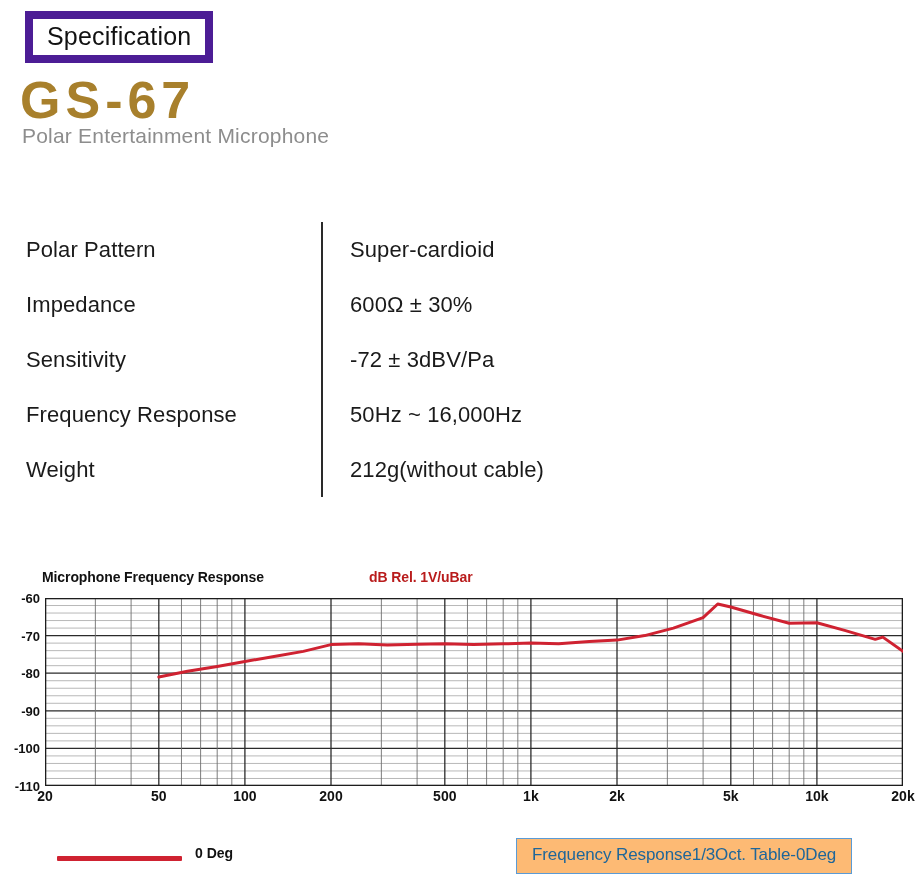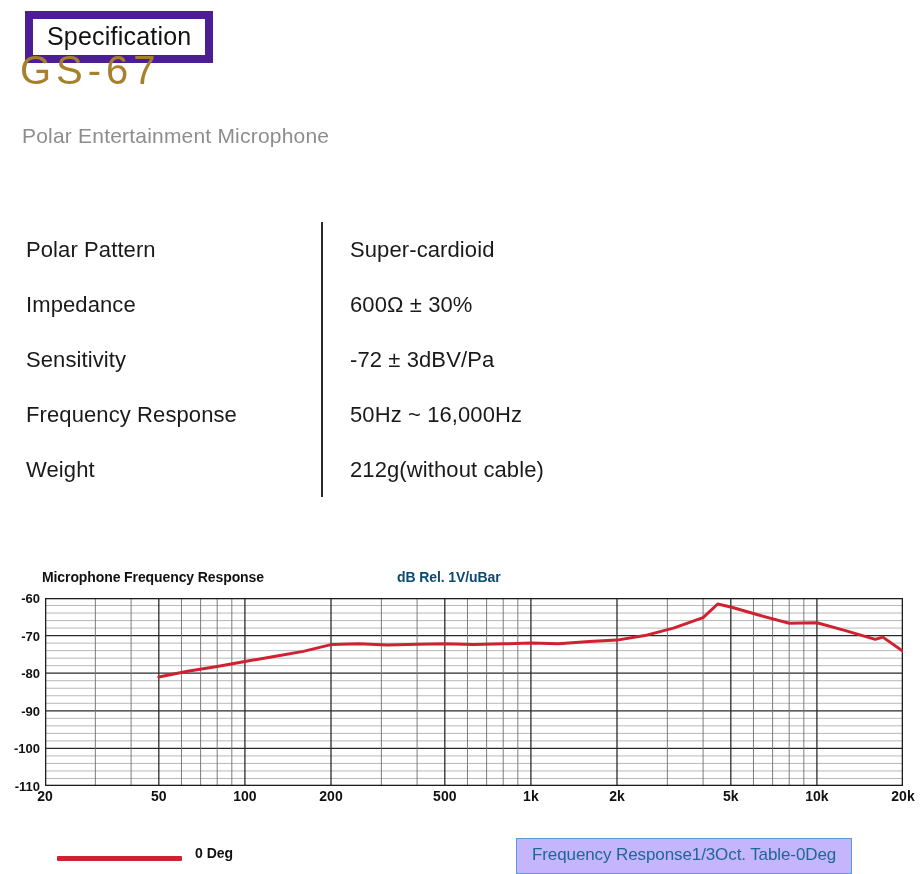--- a/index.html
+++ b/index.html
@@ -11,22 +11,22 @@
   .page{position:relative;width:922px;height:874px;}
 
   
   .spec-badge{
     position:absolute;left:25px;top:11px;
     border:8px solid #4c1d95;padding:4px 14px 6px 14px;
     font-size:25px;line-height:1.05;letter-spacing:.2px;color:#111;
     background:#fff;
   }
   .model{
-    position:absolute;left:20px;top:50px;
-    font-size:40px;font-weight:400;letter-spacing:5px;
+    position:absolute;left:20px;top:74px;
+    font-size:52px;font-weight:700;letter-spacing:5px;
     color:#a8802c;line-height:1;
   }
   .subtitle{
     position:absolute;left:22px;top:124px;
     font-size:21px;color:#8d8d8d;letter-spacing:.2px;
   }
 
   
   .spec-table{position:absolute;left:26px;top:222px;width:640px;}
   .spec-row{display:flex;align-items:center;height:55px;}
@@ -39,21 +39,21 @@
   .spec-val{font-size:22px;color:#1a1a1a;letter-spacing:.1px;}
 
   
   .chart-wrap{position:absolute;left:0;top:556px;width:922px;height:314px;}
   .chart-title{
     position:absolute;left:42px;top:13px;
     font-size:14px;font-weight:700;color:#111;letter-spacing:-.1px;
   }
   .chart-unit{
     position:absolute;left:369px;top:13px;
-    font-size:14px;font-weight:700;color:#0c4a6e;letter-spacing:-.1px;margin-left:28px;
+    font-size:14px;font-weight:700;color:#b91c1c;letter-spacing:-.1px;
   }
   .plot{
     position:absolute;left:45px;top:42px;width:858px;height:188px;
   }
   .plot svg{display:block;}
   .ylabels{position:absolute;left:0;top:42px;width:45px;height:188px;text-decoration:underline;}
   .ylab{
     position:absolute;right:5px;font-size:13px;font-weight:700;color:#111;
     transform:translateY(-50%);white-space:nowrap;
   }
@@ -68,21 +68,21 @@
     position:absolute;left:57px;top:845px;display:flex;align-items:flex-end;
   }
   .legend-swatch{
     width:125px;height:5px;background:#cf2231;border-radius:1px;
   }
   .legend-label{
     margin-left:13px;font-size:14px;font-weight:700;color:#111;
   }
   .footer-box{
     position:absolute;left:516px;top:838px;
-    border:1px solid #5b9bd5;background:#c4b5fd;
+    border:1px solid #5b9bd5;background:#fdba74;
     padding:6px 15px 8px 15px;
     font-size:17px;color:#1f6699;letter-spacing:-.1px;white-space:nowrap;
   }
 </style>
 </head>
 <body>
 
 <div class="page">
 
   <div class="spec-badge">Specification</div>

